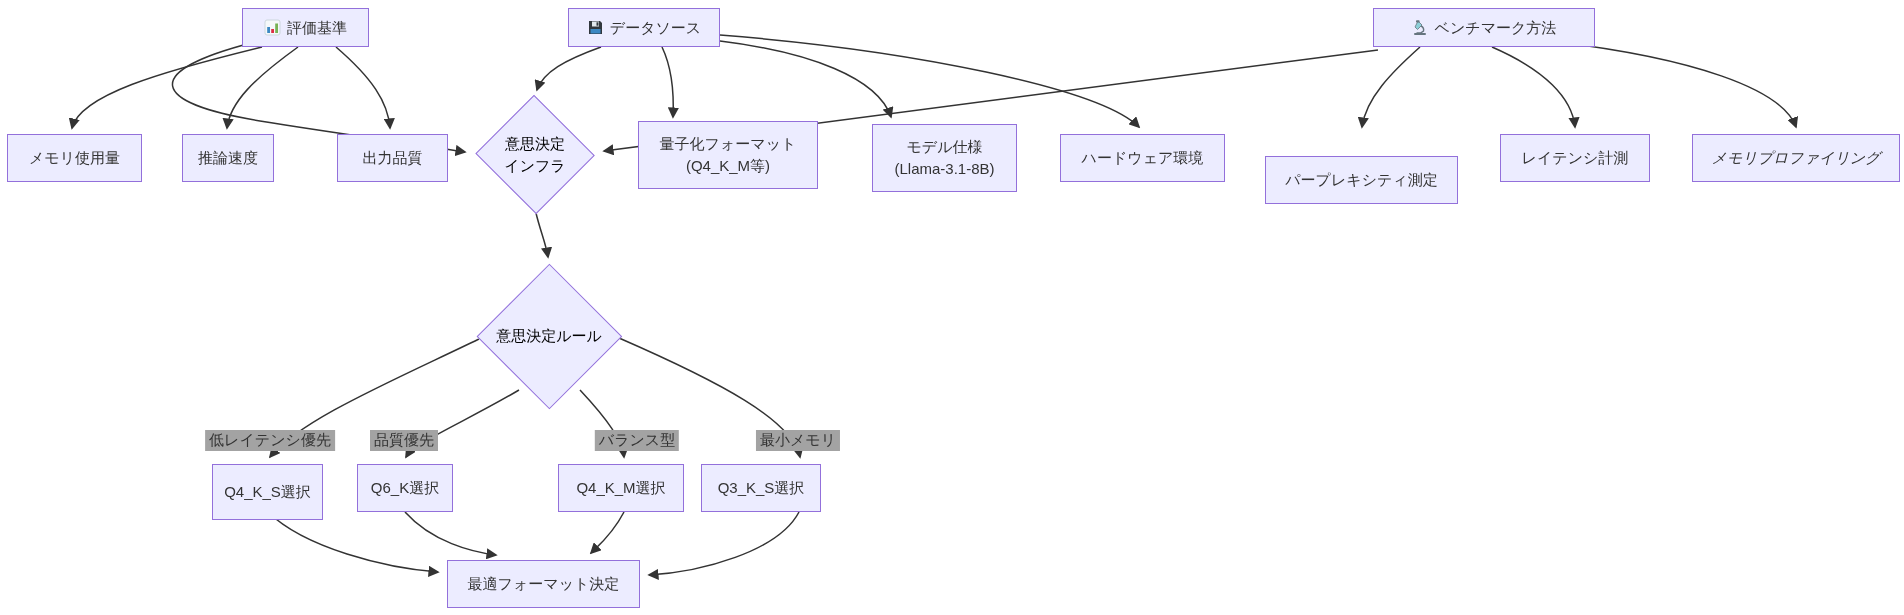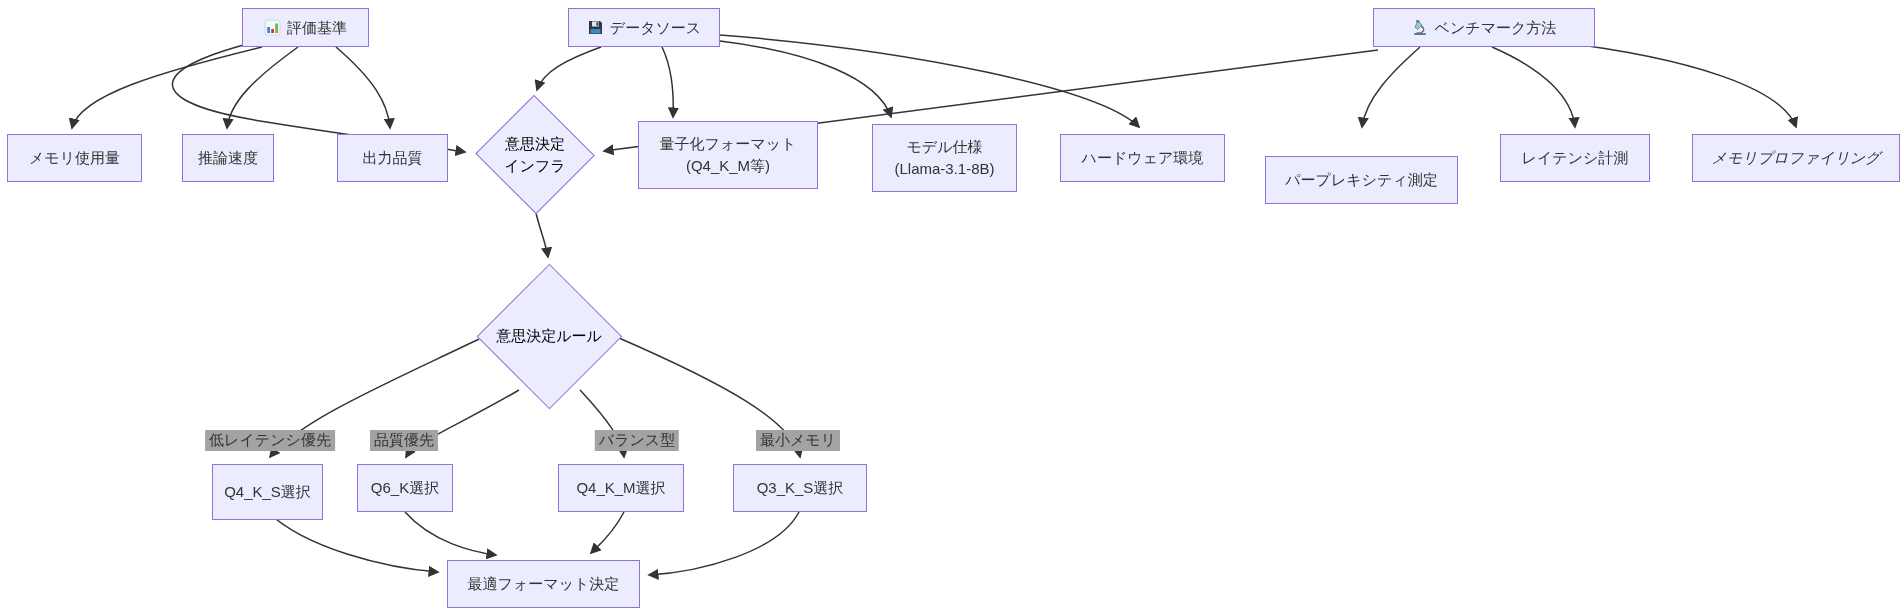--- a/index.html
+++ b/index.html
@@ -144,21 +144,21 @@
 
   <div class="node" style="left:212px;top:464px;width:111px;height:56px;">
     <span>Q4_K_S選択</span>
   </div>
   <div class="node" style="left:357px;top:464px;width:96px;height:48px;">
     <span>Q6_K選択</span>
   </div>
   <div class="node" style="left:538px;top:464px;width:126px;height:48px;margin-left:20px;">
     <span>Q4_K_M選択</span>
   </div>
-  <div class="node" style="left:733px;top:464px;width:134px;height:48px;">
+  <div class="node" style="left:701px;top:464px;width:120px;height:48px;">
     <span>Q3_K_S選択</span>
   </div>
 
   <div class="node" style="left:447px;top:560px;width:193px;height:48px;">
     <span>最適フォーマット決定</span>
   </div>
 
 </div>
 
 </body></html>

